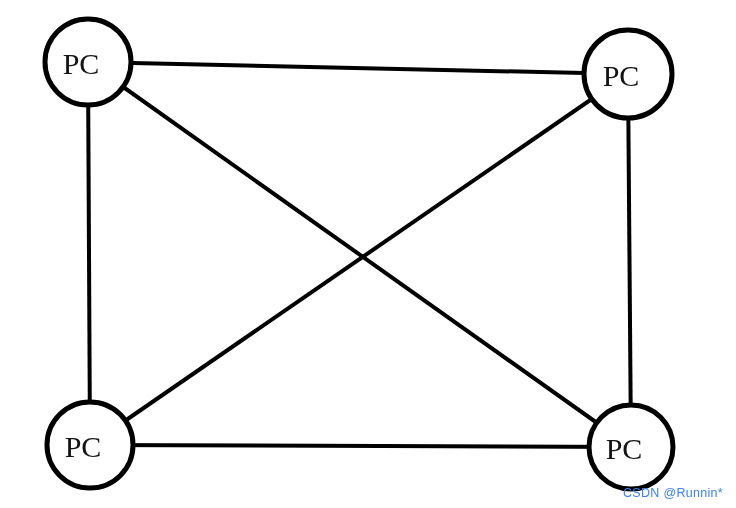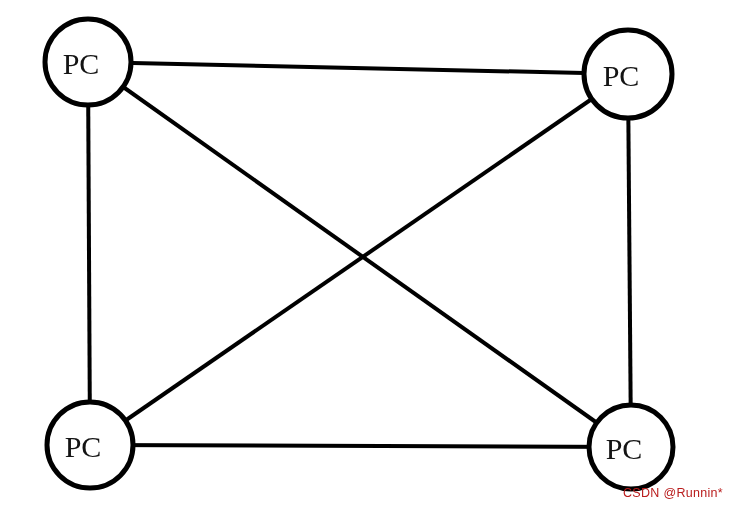--- a/index.html
+++ b/index.html
@@ -56,14 +56,14 @@
       </g>
       <g>
         <circle cx="90" cy="445" r="43" fill="#ffffff" stroke="#000000" stroke-width="5"></circle>
         <text x="83" y="446" text-anchor="middle" dominant-baseline="central" fill="#141414" font-size="30" class="node-label">PC</text>
       </g>
       <g>
         <circle cx="631" cy="447" r="42" fill="#ffffff" stroke="#000000" stroke-width="5"></circle>
         <text x="624" y="448" text-anchor="middle" dominant-baseline="central" fill="#141414" font-size="30" class="node-label">PC</text>
       </g>
     </svg>
-  <div class="watermark" style="color: #b91c1c;">CSDN @Runnin*</div>
+  <div class="watermark" style="color: #3b82f6;">CSDN @Runnin*</div>
 </div>
 
 </body></html>

